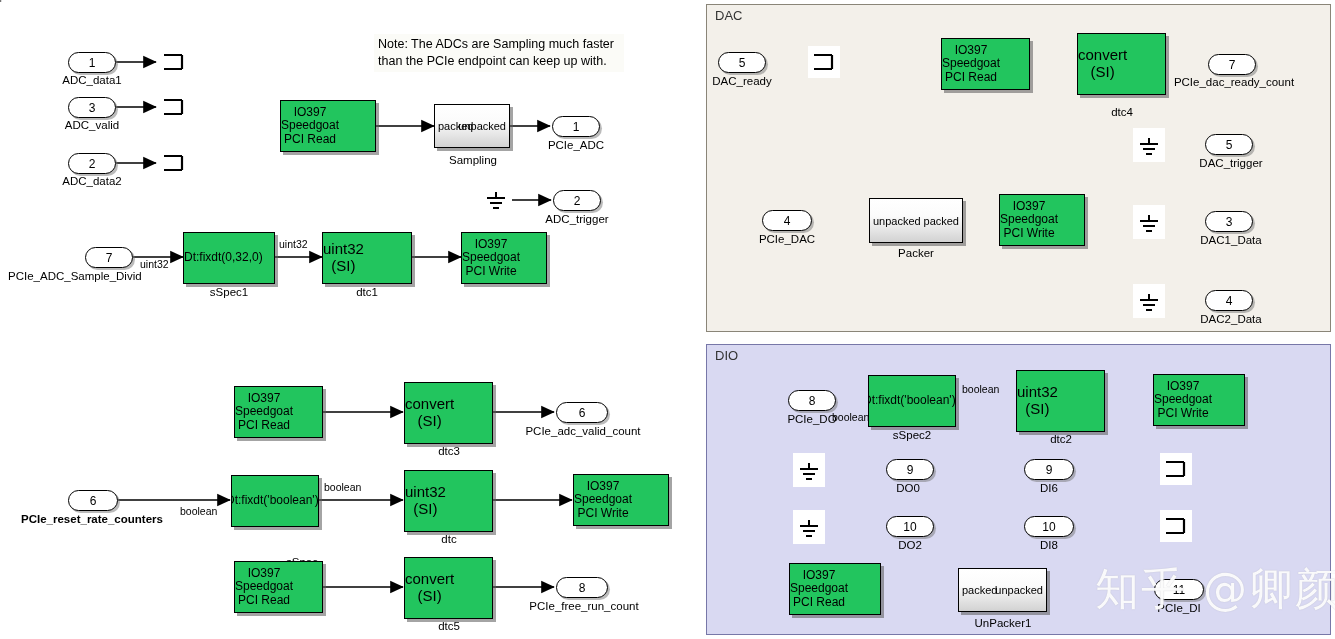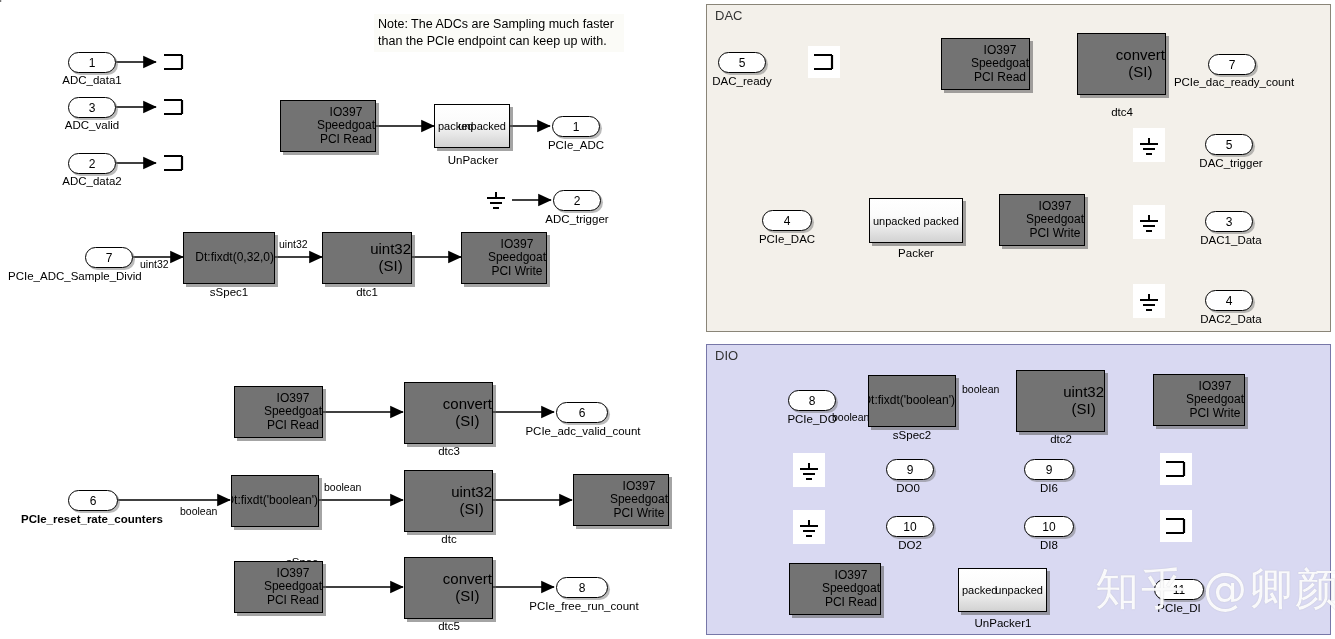--- a/index.html
+++ b/index.html
@@ -34,26 +34,26 @@
                  background: #f3f0ea; border-color: #8a8578; }
   #panel-rate  { left: 4px;   top: 344px; width: 694px; height: 291px;
                  background: #edf2e3; border-color: #7d8a6a; }
   #panel-dio   { left: 706px; top: 344px; width: 625px; height: 291px;
                  background: #d9d9f2; border-color: #7777a8; }
 
   
   .blk {
     position: absolute;
     box-sizing: border-box;
-    background: #737373;
+    background: #22c55e;
     border: 1.5px solid #000000;
     box-shadow: 3px 3px 0 rgba(90,90,90,0.55);
     display: flex;
     align-items: center;
-    justify-content: flex-end;
+    justify-content: flex-start;
     text-align: center;
     font-size: 12px;
     color: #000000;
     line-height: 1.12;
     white-space: nowrap;
   }
   .blk.big { font-size: 15px; }
   .blk.clip { overflow: hidden; }
 
   
@@ -213,21 +213,21 @@
       <path d="M1074,469 L1158,469"></path>
       <path d="M1074,526 L1158,526"></path>
 
       <path d="M888,589 L957,589"></path>
 
       <path d="M1047,589 L1152,589"></path>
     </g>
   </svg>
 
 
-  <div class="note" style="left:374px; top:14px; width:242px;">Note: The ADCs are Sampling much faster
+  <div class="note" style="left:374px; top:34px; width:242px;">Note: The ADCs are Sampling much faster
 than the PCIe endpoint can keep up with.</div>
 
   <div class="port" style="left:68px; top:52px; width:48px;">
     <span>1</span>
   </div>
   <div class="cap" style="left:50px; top:74px; width:84px;">ADC_data1</div>
 
   <div class="port" style="left:68px; top:97px; width:48px;">
     <span>3</span>
   </div>
@@ -263,21 +263,21 @@
   <div class="blk" style="left:280px; top:100px; width:96px; height:52px;">
     <span style="white-space:pre-line">IO397
 Speedgoat
 PCI Read</span>
   </div>
 
   <div class="blk gradblk" style="left:434px; top:104px; width:76px; height:44px;">
     <span class="port-in-lbl">packed</span>
     <span class="port-out-lbl">unpacked</span>
   </div>
-  <div class="cap" style="left:430px; top:154px; width:86px;">UnPacker</div>
+  <div class="cap" style="left:430px; top:154px; width:86px;">Sampling</div>
 
   <div class="port" style="left:552px; top:116px; width:48px;">
     <span>1</span>
   </div>
   <div class="cap" style="left:534px; top:139px; width:84px;">PCIe_ADC</div>
 
   <div class="gndbox" style="left:480px; top:184px;">
     <svg viewBox="0 0 32 34" width="32" height="34">
         <g stroke="#000" stroke-width="2" fill="none">
       <path d="M16,8 L16,14 M7,14 L25,14 M10,19 L22,19 M13,24 L19,24"></path>

